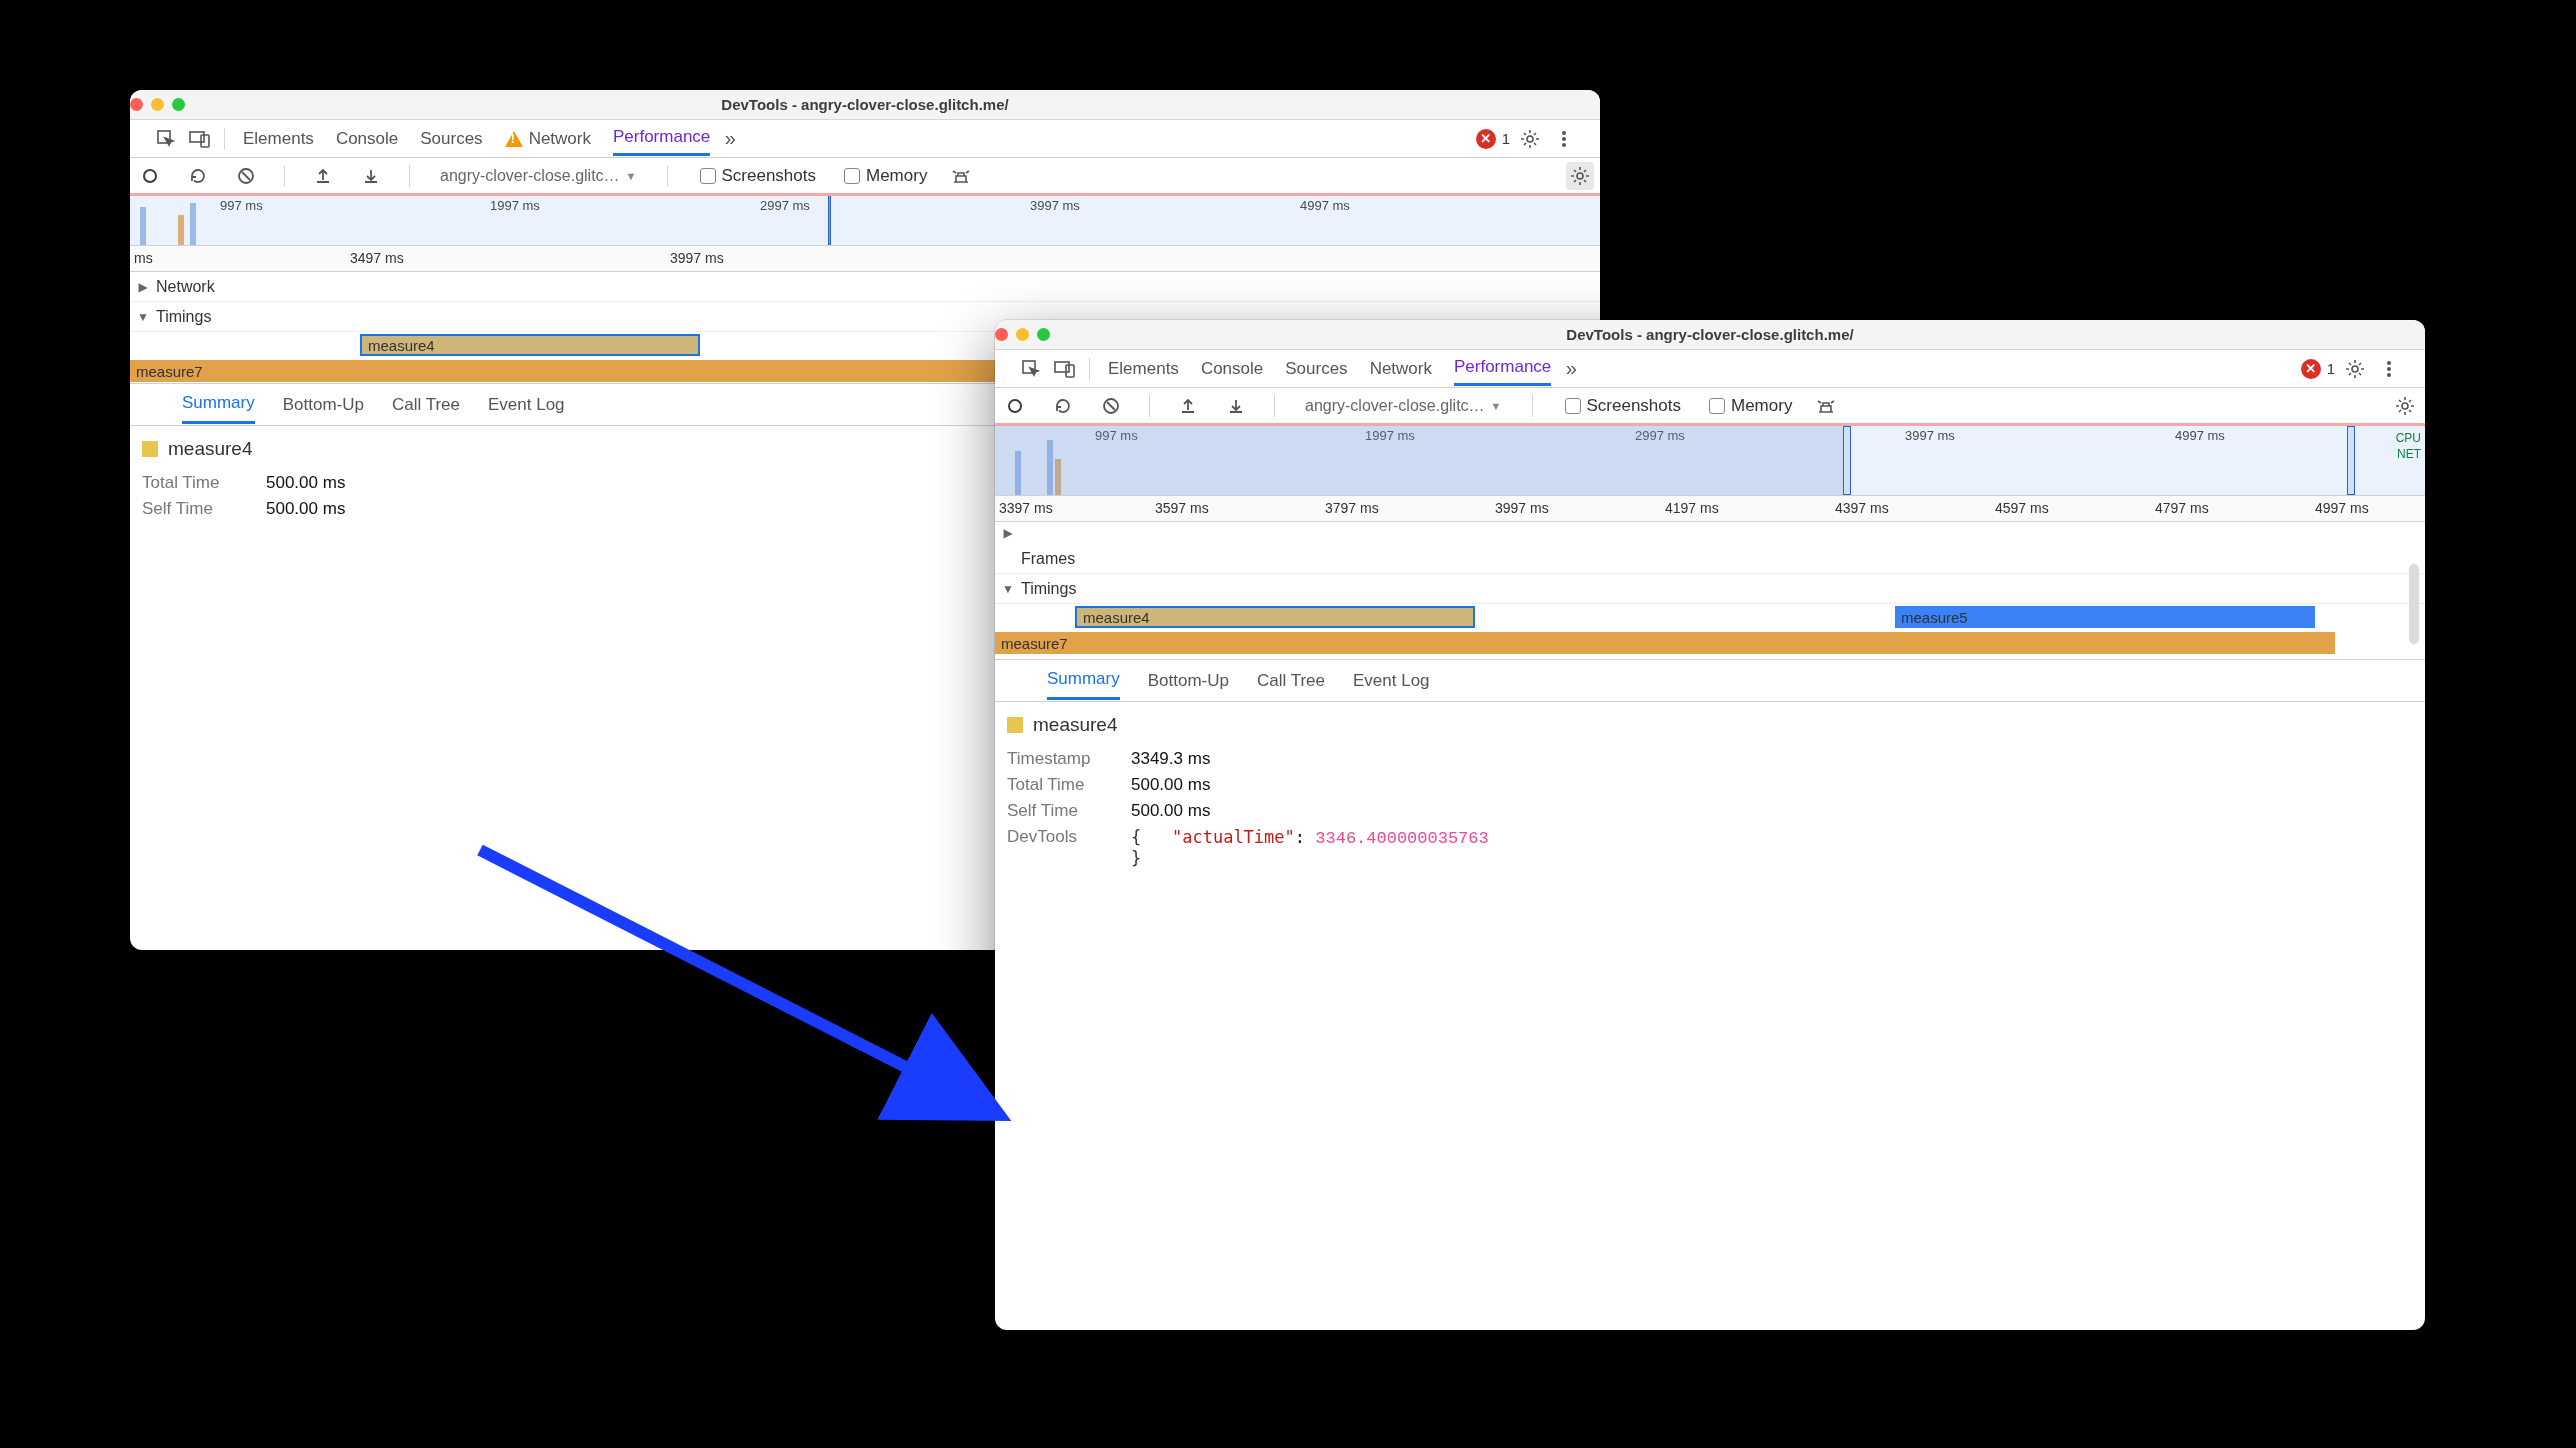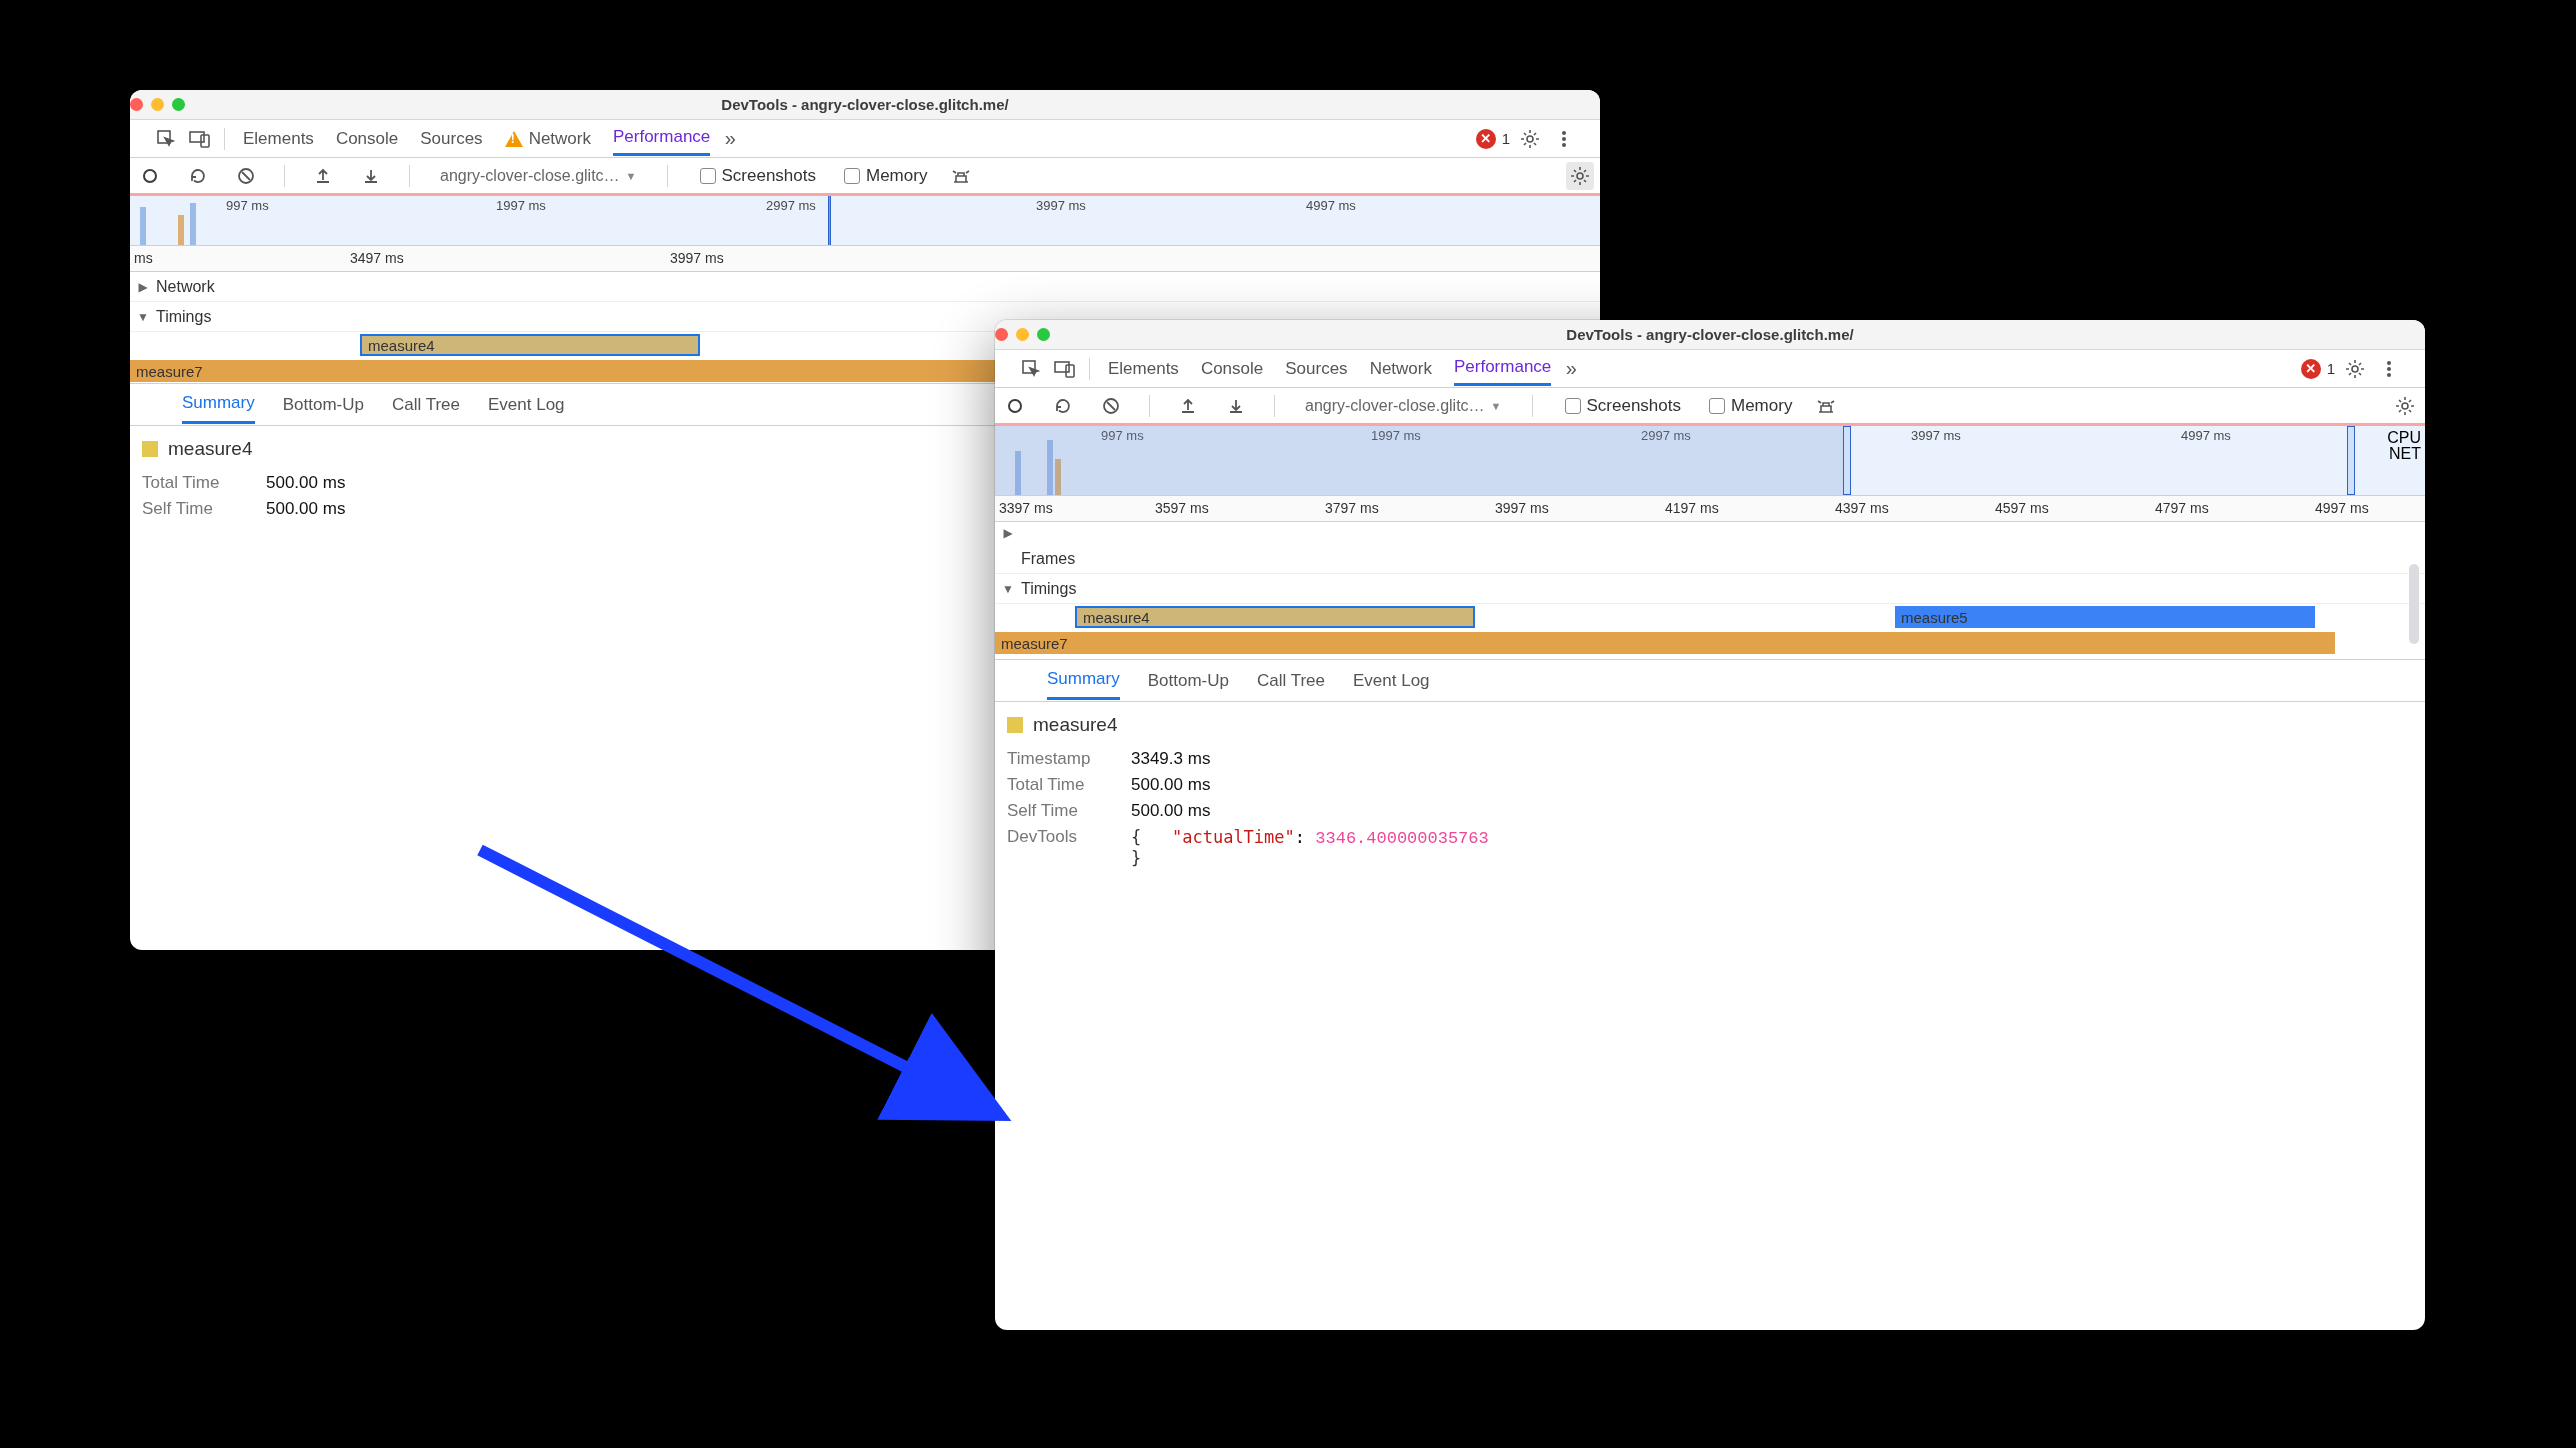--- a/index.html
+++ b/index.html
@@ -80,27 +80,27 @@
   .chkbox { width:16px; height:16px; border:1.5px solid #888; border-radius:3px; }
 
   .overview {
     height: 50px;
     background:#eaf2fd;
     border-bottom:1px solid #cfd0d1;
     position:relative;
     overflow:hidden;
   }
   .overview .tick {
-    position:absolute; top:2px; font-size:13px; color:#4a4a4a;margin-left:6px;
+    position:absolute; top:2px; font-size:13px; color:#4a4a4a;
   }
   .overview .cdata {
     position:absolute; bottom:0; width:6px; background:#7aa3e0; opacity:.7;
   }
   .cpu-net-labels {
-    position:absolute; right:4px; top:4px; font-size:16px; color:#000000; text-align:right;
+    position:absolute; right:4px; top:4px; font-size:12px; color:#15803d; text-align:right;
     line-height:16px;
   }
 
   .ruler {
     height: 26px; border-bottom:1px solid #d0d0d0; position:relative; background:#fafafa;
     font-size:14px; color:#333;
   }
   .ruler .rt { position:absolute; top:4px; }
 
   .row-head {

